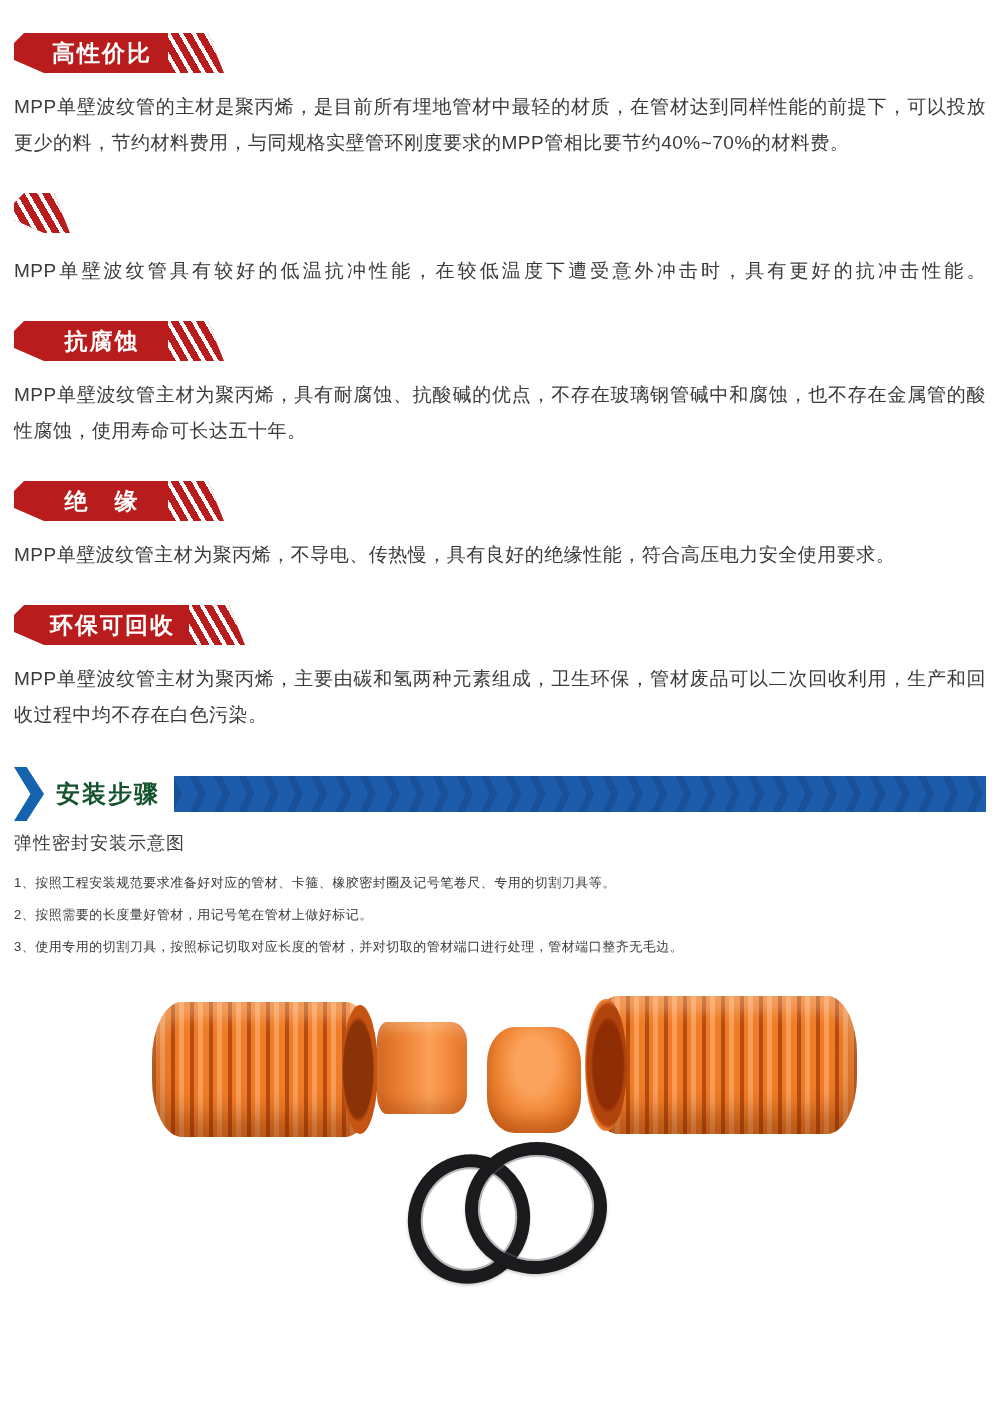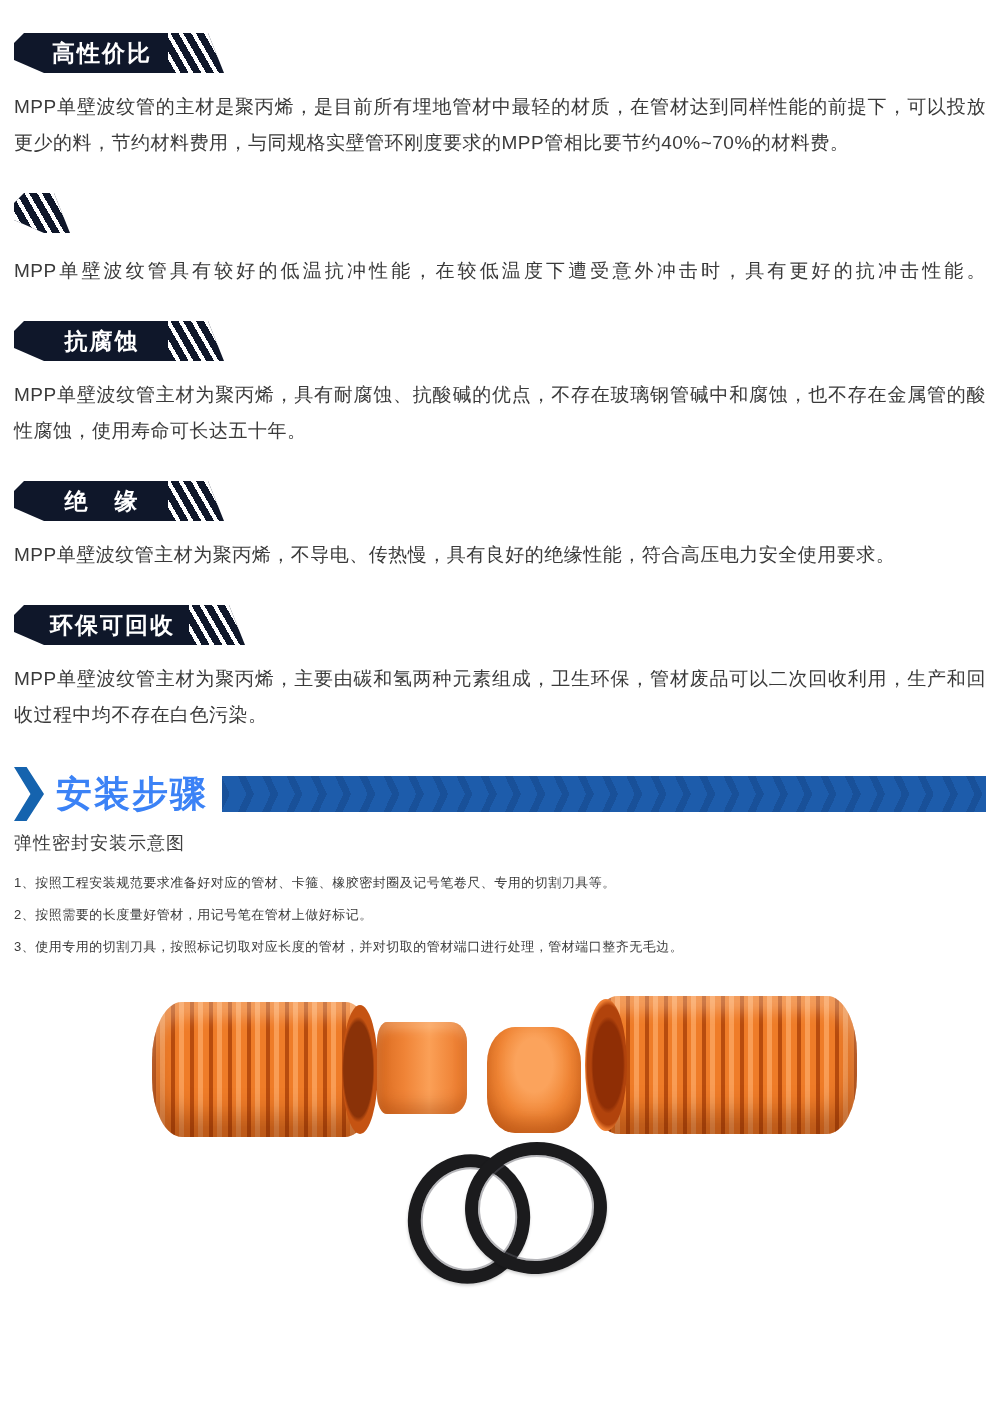--- a/index.html
+++ b/index.html
@@ -6,21 +6,21 @@
   body{
     width:1000px;height:1420px;overflow:hidden;background:#ffffff;
     font-family:"Liberation Sans","DejaVu Sans",sans-serif;color:#3a3a3a;
   }
   .content{padding:0 14px;}
 
   
   .feature{margin:0 0 32px 0;}
   .feature:first-child{padding-top:33px;}
   .banner{
-    display:inline-flex;align-items:stretch;height:40px;background:#0f172a;
+    display:inline-flex;align-items:stretch;height:40px;background:#b91c1c;
     clip-path:polygon(10px 0, calc(100% - 16px) 0, 100% 100%, 30px 100%, 0 calc(100% - 13px), 0 10px);
   }
   .banner-text{
     display:flex;align-items:center;justify-content:center;
     min-width:104px;padding:0 14px 0 36px;
     color:#ffffff;font-size:23px;font-weight:bold;letter-spacing:2px;white-space:pre;
   }
   .banner-stripes{
     width:56px;
     background:repeating-linear-gradient(60deg,transparent 0 7px,#ffffff 7px 11px);
@@ -31,21 +31,21 @@
   }
   .feature p.spread{text-align-last:justify;}
 
   
   .install-header{display:flex;align-items:center;height:58px;margin-top:26px;}
   .chev{
     width:30px;height:54px;flex:0 0 30px;background:#1563ae;
     clip-path:polygon(0 0,42% 0,100% 50%,42% 100%,0 100%,55% 50%);
   }
   .install-title{
-    margin:0 0 0 12px;font-size:36px;font-weight:bold;color:#3b82f6;letter-spacing:2px;white-space:nowrap;
+    margin:0 0 0 12px;font-size:24px;font-weight:bold;color:#14532d;letter-spacing:2px;white-space:nowrap;
   }
   .install-bar{
     flex:1;height:36px;margin-left:14px;
     background-color:#1d5cab;
     background-image:
       repeating-linear-gradient(65deg,rgba(8,38,88,.22) 0 7px,transparent 7px 22px),
       repeating-linear-gradient(115deg,rgba(8,38,88,.22) 0 7px,transparent 7px 22px);
     background-size:100% 50%,100% 50%;
     background-position:0 0,0 100%;
     background-repeat:no-repeat,no-repeat;

